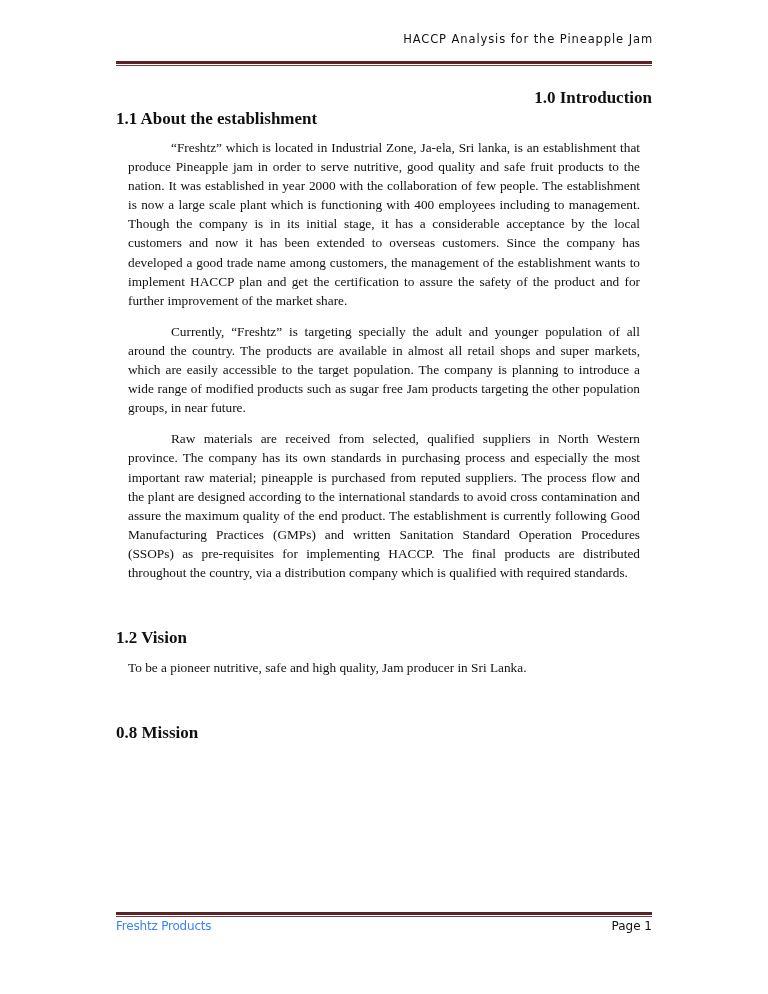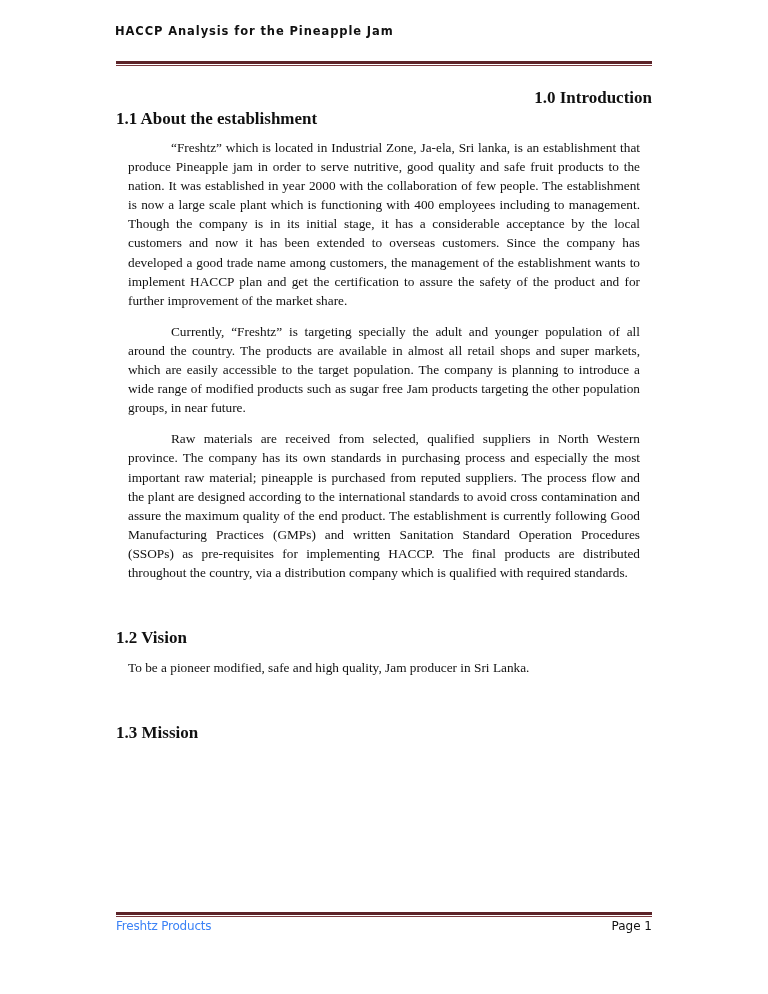--- a/index.html
+++ b/index.html
@@ -1,23 +1,23 @@
 <!DOCTYPE html>
 <html><head>
 <meta charset="utf-8">
 <style>
   html, body { margin: 0; padding: 0; background: #ffffff; }
   body { width: 768px; height: 994px; position: relative; overflow: hidden; }
   .page { position: absolute; left: 0; top: 0; width: 768px; height: 994px; background: #fff; }
 
   .running-header {
-    position: absolute; left: 115px; width: 538px; top: 24px;
-    text-align: left;
+    position: absolute; left: 115px; width: 538px; top: 32px;
+    text-align: right;
     font-family: "DejaVu Sans", sans-serif;
-    font-size: 11.5px; font-weight: bold; letter-spacing: 0.9px; color: #111;
+    font-size: 11.5px; font-weight: normal; letter-spacing: 0.9px; color: #111;
   }
   .rule {
     position: absolute; left: 116px; width: 536px; height: 3px;
     background: #5b2328;
   }
   .rule::after {
     content: ""; position: absolute; left: 0; right: 0; top: 4px; height: 1px; background: #7a3a3f;
   }
   .rule.top { top: 61px; }
   .rule.bottom { top: 912px; }
@@ -57,21 +57,21 @@
   <div class="content">
     <h1 style="margin-top:8px;text-align:right;">1.0 Introduction</h1>
 
     <h2 style="margin-top:1px;">1.1 About the establishment</h2>
 
     <p class="indent" style="margin-top:9px;">“Freshtz” which is located in Industrial Zone, Ja-ela, Sri lanka, is an establishment that produce Pineapple jam in order to serve nutritive, good quality and safe fruit products to the nation. It was established in year 2000 with the collaboration of few people. The establishment is now a large scale plant which is functioning with 400 employees including to management. Though the company is in its initial stage, it has a considerable acceptance by the local customers and now it has been extended to overseas customers. Since the company has developed a good trade name among customers, the management of the establishment wants to implement HACCP plan and get the certification to assure the safety of the product and for further improvement of the market share.</p>
     <p class="indent" style="margin-top:9px;">Currently, “Freshtz” is targeting specially the adult and younger population of all around the country. The products are available in almost all retail shops and super markets, which are easily accessible to the target population. The company is planning to introduce a wide range of modified products such as sugar free Jam products targeting the other population groups, in near future.</p>
     <p class="indent" style="margin-top:9px;">Raw materials are received from selected, qualified suppliers in North Western province. The company has its own standards in purchasing process and especially the most important raw material; pineapple is purchased from reputed suppliers. The process flow and the plant are designed according to the international standards to avoid cross contamination and assure the maximum quality of the end product. The establishment is currently following Good Manufacturing Practices (GMPs) and written Sanitation Standard Operation Procedures (SSOPs) as pre-requisites for implementing HACCP. The final products are distributed throughout the country, via a distribution company which is qualified with required standards.</p>
 
     <h2 style="margin-top:46px;">1.2 Vision</h2>
-    <p class="left" style="margin-top:10px;">To be a pioneer modified, safe and high quality, Jam producer in Sri Lanka.</p>
+    <p class="left" style="margin-top:10px;">To be a pioneer nutritive, safe and high quality, Jam producer in Sri Lanka.</p>
 
-    <h2 style="margin-top:46px;">1.3 Mission</h2>
+    <h2 style="margin-top:46px;">0.8 Mission</h2>
   </div>
 
   <div class="rule bottom"></div>
   <div class="footer-left">Freshtz Products</div>
   <div class="footer-right">Page 1</div>
 </div>
 
 </body></html>

